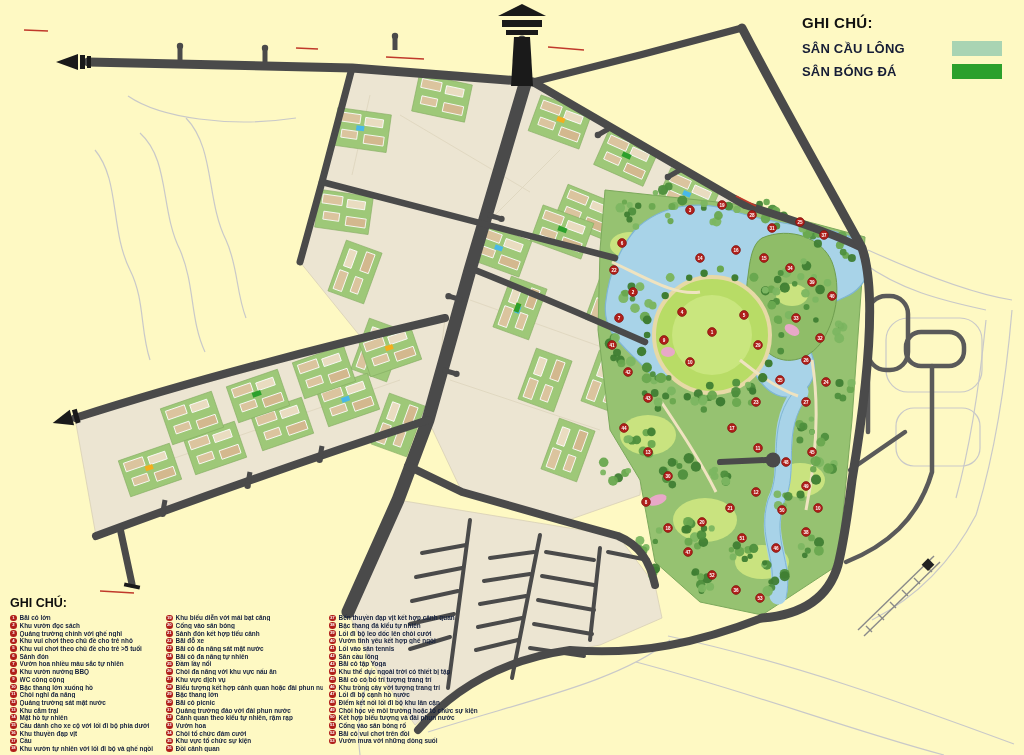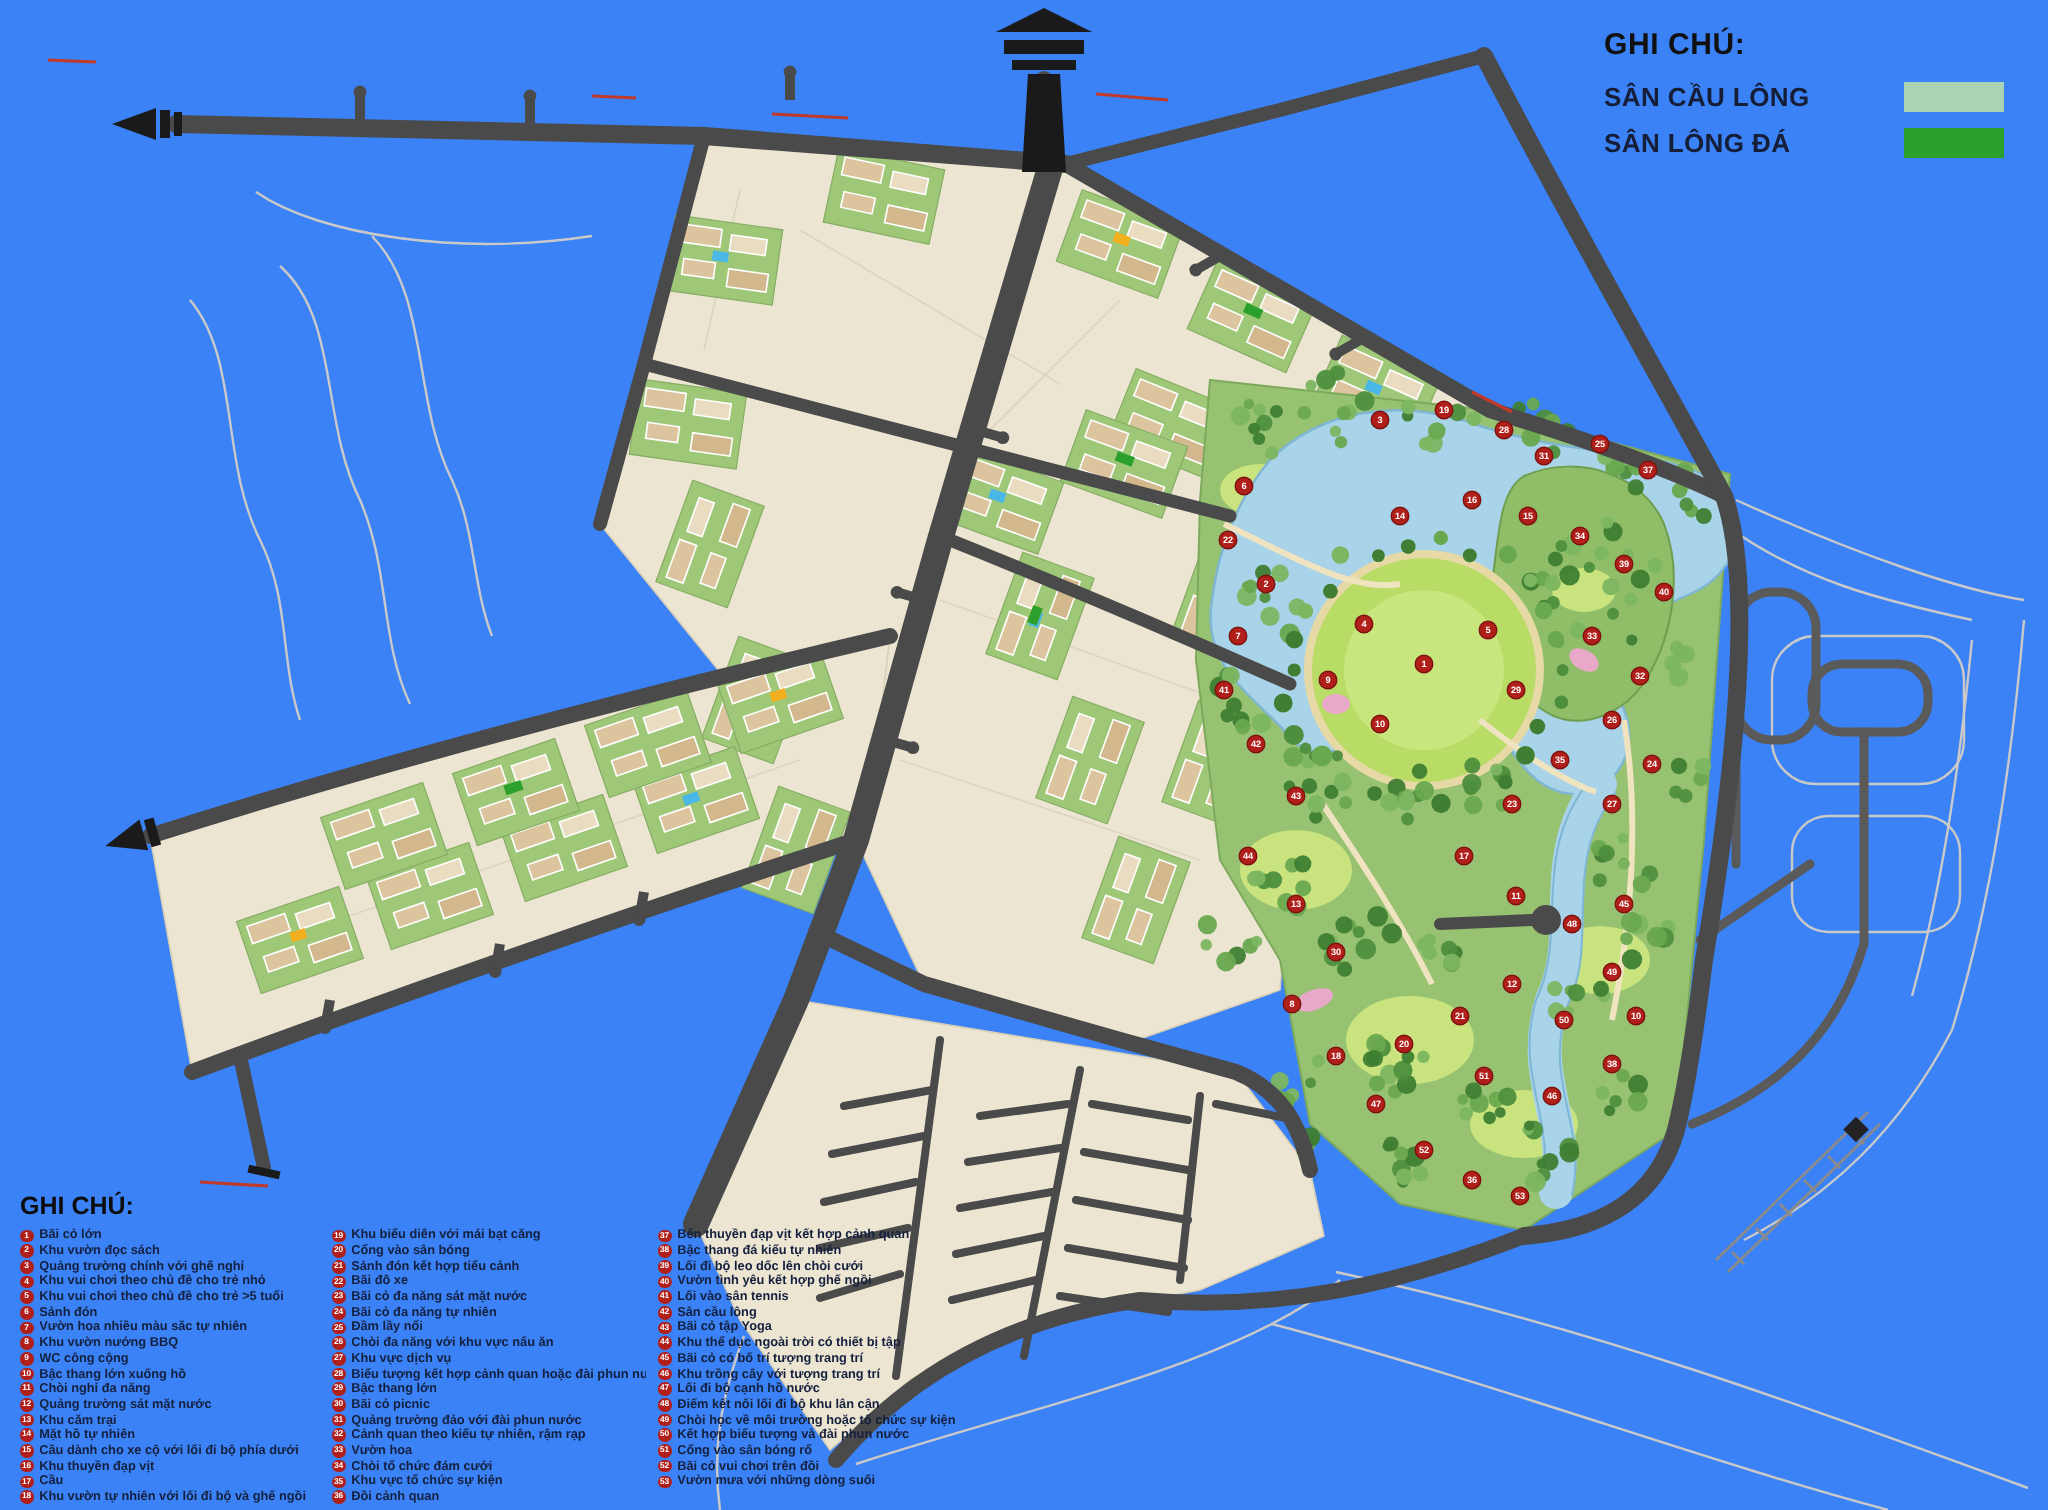--- a/index.html
+++ b/index.html
@@ -1,16 +1,16 @@
 <!DOCTYPE html>
 <html><head>
 <meta charset="utf-8">
 <style>
   html,body{margin:0;padding:0;background:#fff;font-family:"Liberation Sans",sans-serif;}
-  #stage{position:relative;width:1024px;height:755px;background:#3b82f6;overflow:hidden;}
+  #stage{position:relative;width:1024px;height:755px;background:#fef9c3;overflow:hidden;}
   #mapsvg{position:absolute;left:0;top:0;}
 
   
   .legend-sports{position:absolute;left:802px;top:14px;width:200px;}
   .legend-sports .lg-title{font-size:15px;font-weight:bold;color:#111;letter-spacing:.3px;margin-bottom:9px;}
   .lg-row{display:flex;align-items:center;margin-bottom:7px;height:16px;}
   .lg-label{font-size:13px;font-weight:bold;color:#161d36;white-space:nowrap;letter-spacing:.2px;flex:1;}
   .lg-swatch{width:50px;height:15px;flex:none;margin-left:8px;}
 
   
@@ -879,21 +879,21 @@
 </svg>
 
   <div class="legend-sports">
     <div class="lg-title">GHI CHÚ:</div>
     <div id="sports-items">
         <div class="lg-row">
           <span class="lg-label">SÂN CẦU LÔNG</span>
           <span class="lg-swatch" style="background: rgb(169, 212, 179);"></span>
         </div>
         <div class="lg-row">
-          <span class="lg-label">SÂN LÔNG ĐÁ</span>
+          <span class="lg-label">SÂN BÓNG ĐÁ</span>
           <span class="lg-swatch" style="background: rgb(44, 160, 44);"></span>
         </div>
       </div>
   </div>
 
   <div class="legend-notes">
     <div class="ln-title">GHI CHÚ:</div>
     <div class="ln-cols" id="notes-cols">
         <div class="ln-col c1">
           <div class="ln-item">

